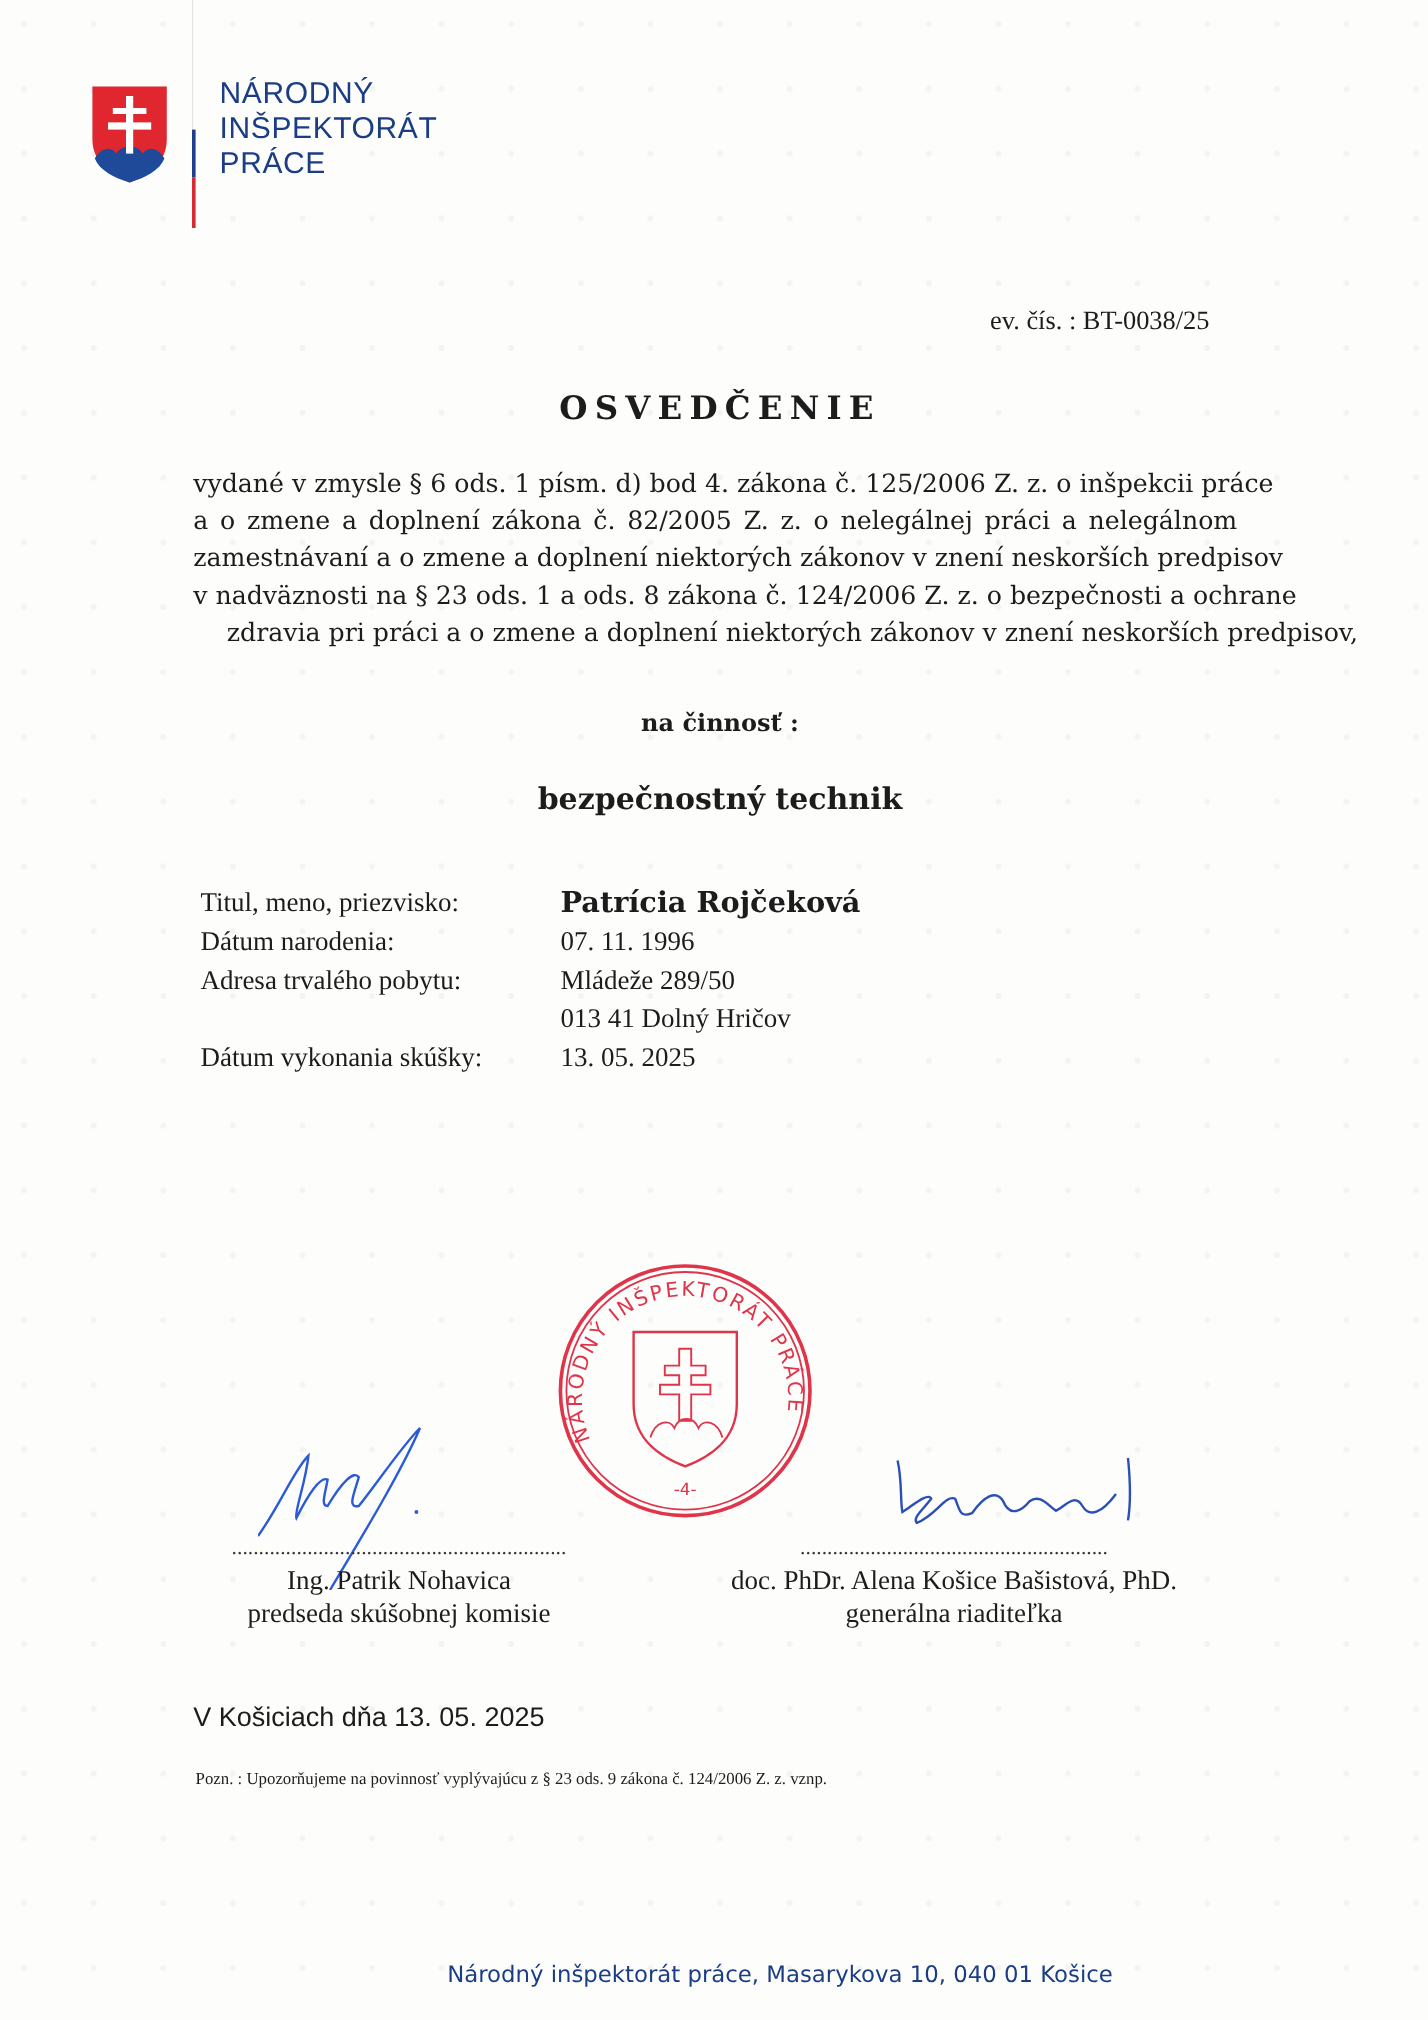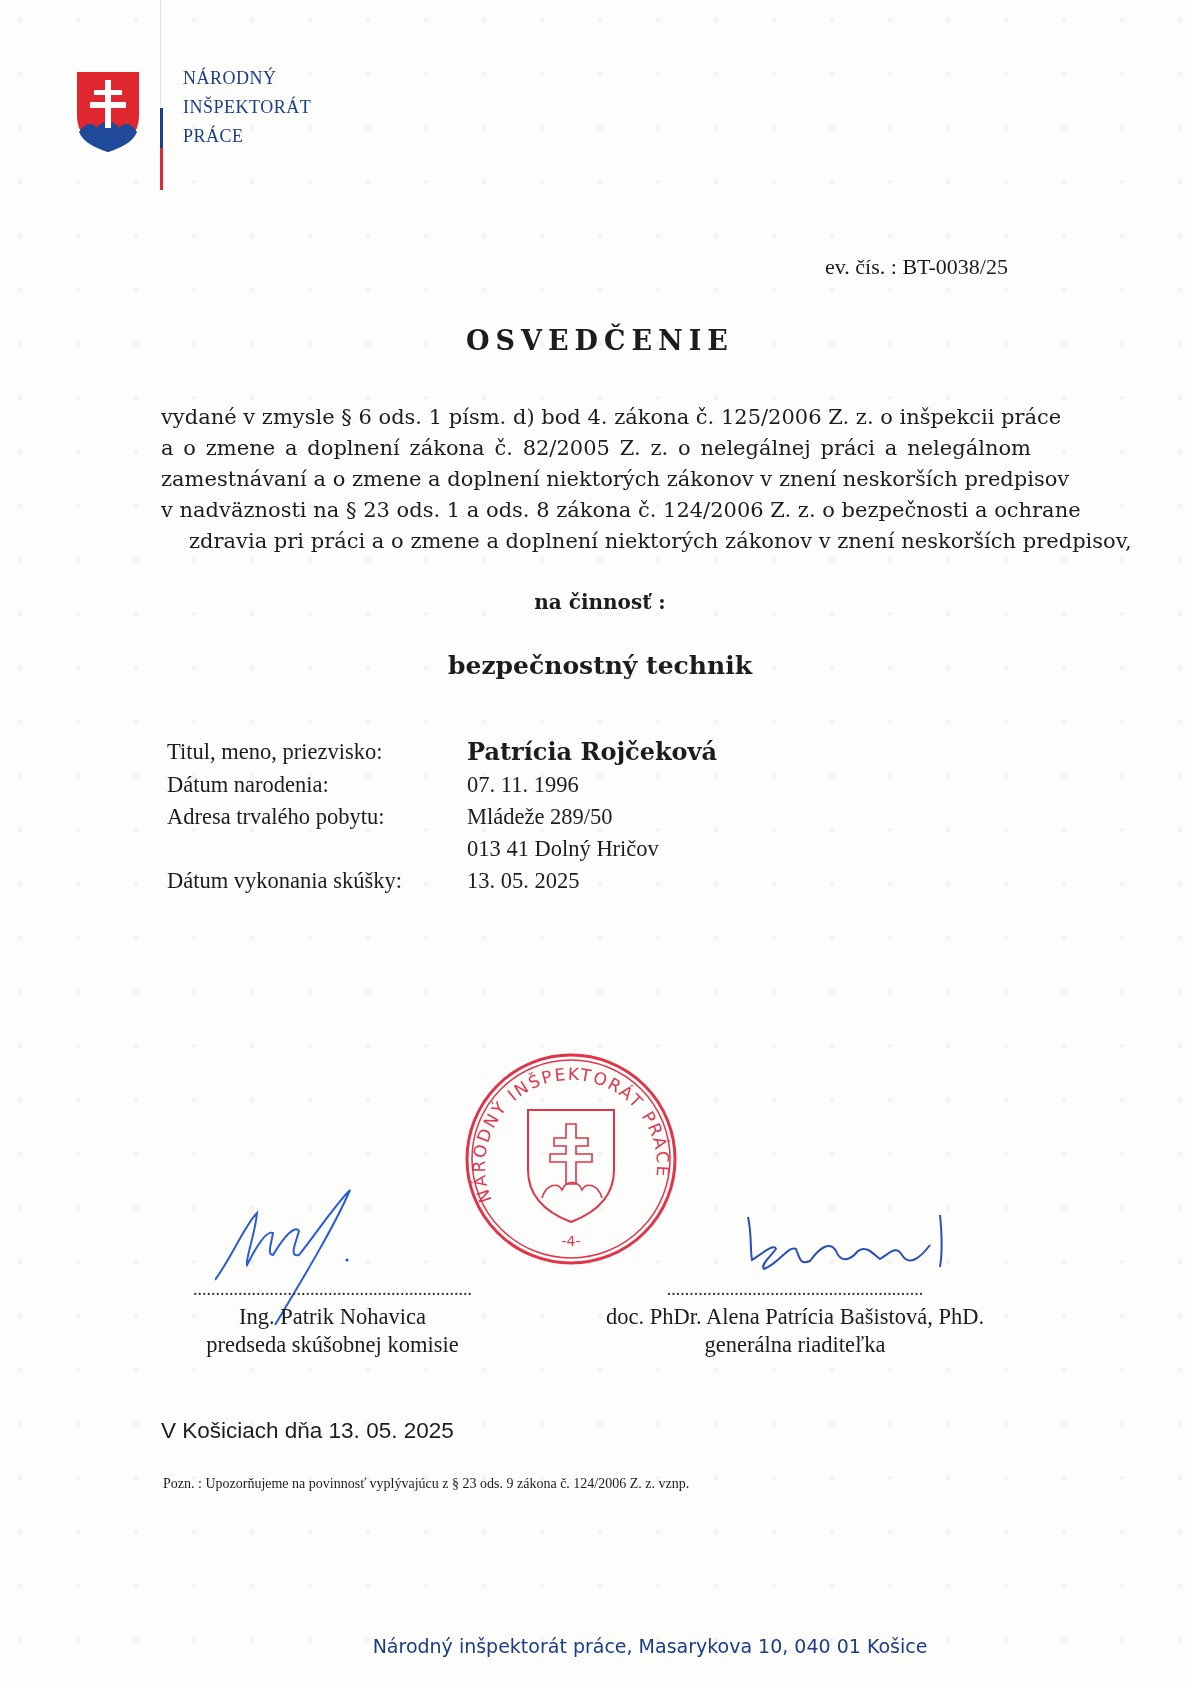--- a/index.html
+++ b/index.html
@@ -17,34 +17,34 @@
     pointer-events: none;
   }
   .abs { position: absolute; }
   
   .logo-shield { left: 75px; top: 70px; width: 66px; height: 84px; }
   .logo-bar-blue { left: 160px; top: 108px; width: 3px; height: 40px; background: #1f3f8a; }
   .logo-bar-red { left: 160px; top: 148px; width: 3px; height: 42px; background: #d62b34; }
   .logo-bar-gray { left: 160px; top: 0; width: 1px; height: 108px; background: #e3e3e3; }
   .logo-text {
     left: 183px; top: 64px;
-    font-family: Liberation Serif, serif;
-    color: #1b3d84; font-size: 18px; line-height: 29px; letter-spacing: 0.5px;
+    font-family: Liberation Sans, sans-serif;
+    color: #1b3d84; font-size: 25px; line-height: 29px; letter-spacing: 0.5px;
   }
   .logo-text div { white-space: nowrap; }
   .ref {
     left: 825px; top: 254px; font-size: 19px; font-family: "Liberation Serif", serif;
     font-size: 22px;
   }
   .title {
     left: 0; width: 1200px; top: 325px; text-align: center;
     font-weight: bold; font-size: 27px; letter-spacing: 6px;
   }
   .para {
-    left: 161px; top: 402px; width: 870px;
+    left: 161px; top: 388px; width: 870px;
     font-size: 21px; line-height: 31px; text-align: justify;
     font-family: "DejaVu Serif", serif;
   }
   .para div { text-align: justify; text-align-last: justify; white-space: nowrap; }
   .para div.last { text-align-last: left; margin-left: 28px; }
   .activity-label {
     left: 0; width: 1200px; top: 590px; text-align: center;
     font-weight: bold; font-size: 20px;
   }
   .activity {
@@ -158,19 +158,19 @@
   <path d="M8 12 C12 30 10 45 12 55 C20 50 34 38 36 44 C30 52 20 60 24 64 C40 58 48 40 56 44 C60 54 60 60 70 56 C80 42 90 36 96 46 C100 56 108 58 118 46 C126 40 132 48 140 54 C150 48 156 40 162 50 C168 60 178 56 190 40 M200 10 C202 30 202 50 200 62" fill="none" stroke="#2a4fb8" stroke-width="2"></path>
 </svg>
 
 <div class="abs sigblock sb1">
   <div class="dots">..............................................................</div>
   <div>Ing. Patrik Nohavica</div>
   <div>predseda skúšobnej komisie</div>
 </div>
 <div class="abs sigblock sb2">
   <div class="dots">.........................................................</div>
-  <div>doc. PhDr. Alena Patrícia Bašistová, PhD.</div>
+  <div>doc. PhDr. Alena Košice Bašistová, PhD.</div>
   <div>generálna riaditeľka</div>
 </div>
 
 <div class="abs place">V Košiciach dňa 13. 05. 2025</div>
 <div class="abs note">Pozn. : Upozorňujeme na povinnosť vyplývajúcu z § 23 ods. 9 zákona č. 124/2006 Z. z. vznp.</div>
 <div class="abs footer">Národný inšpektorát práce, Masarykova 10, 040 01 Košice</div>
 
 </body></html>

